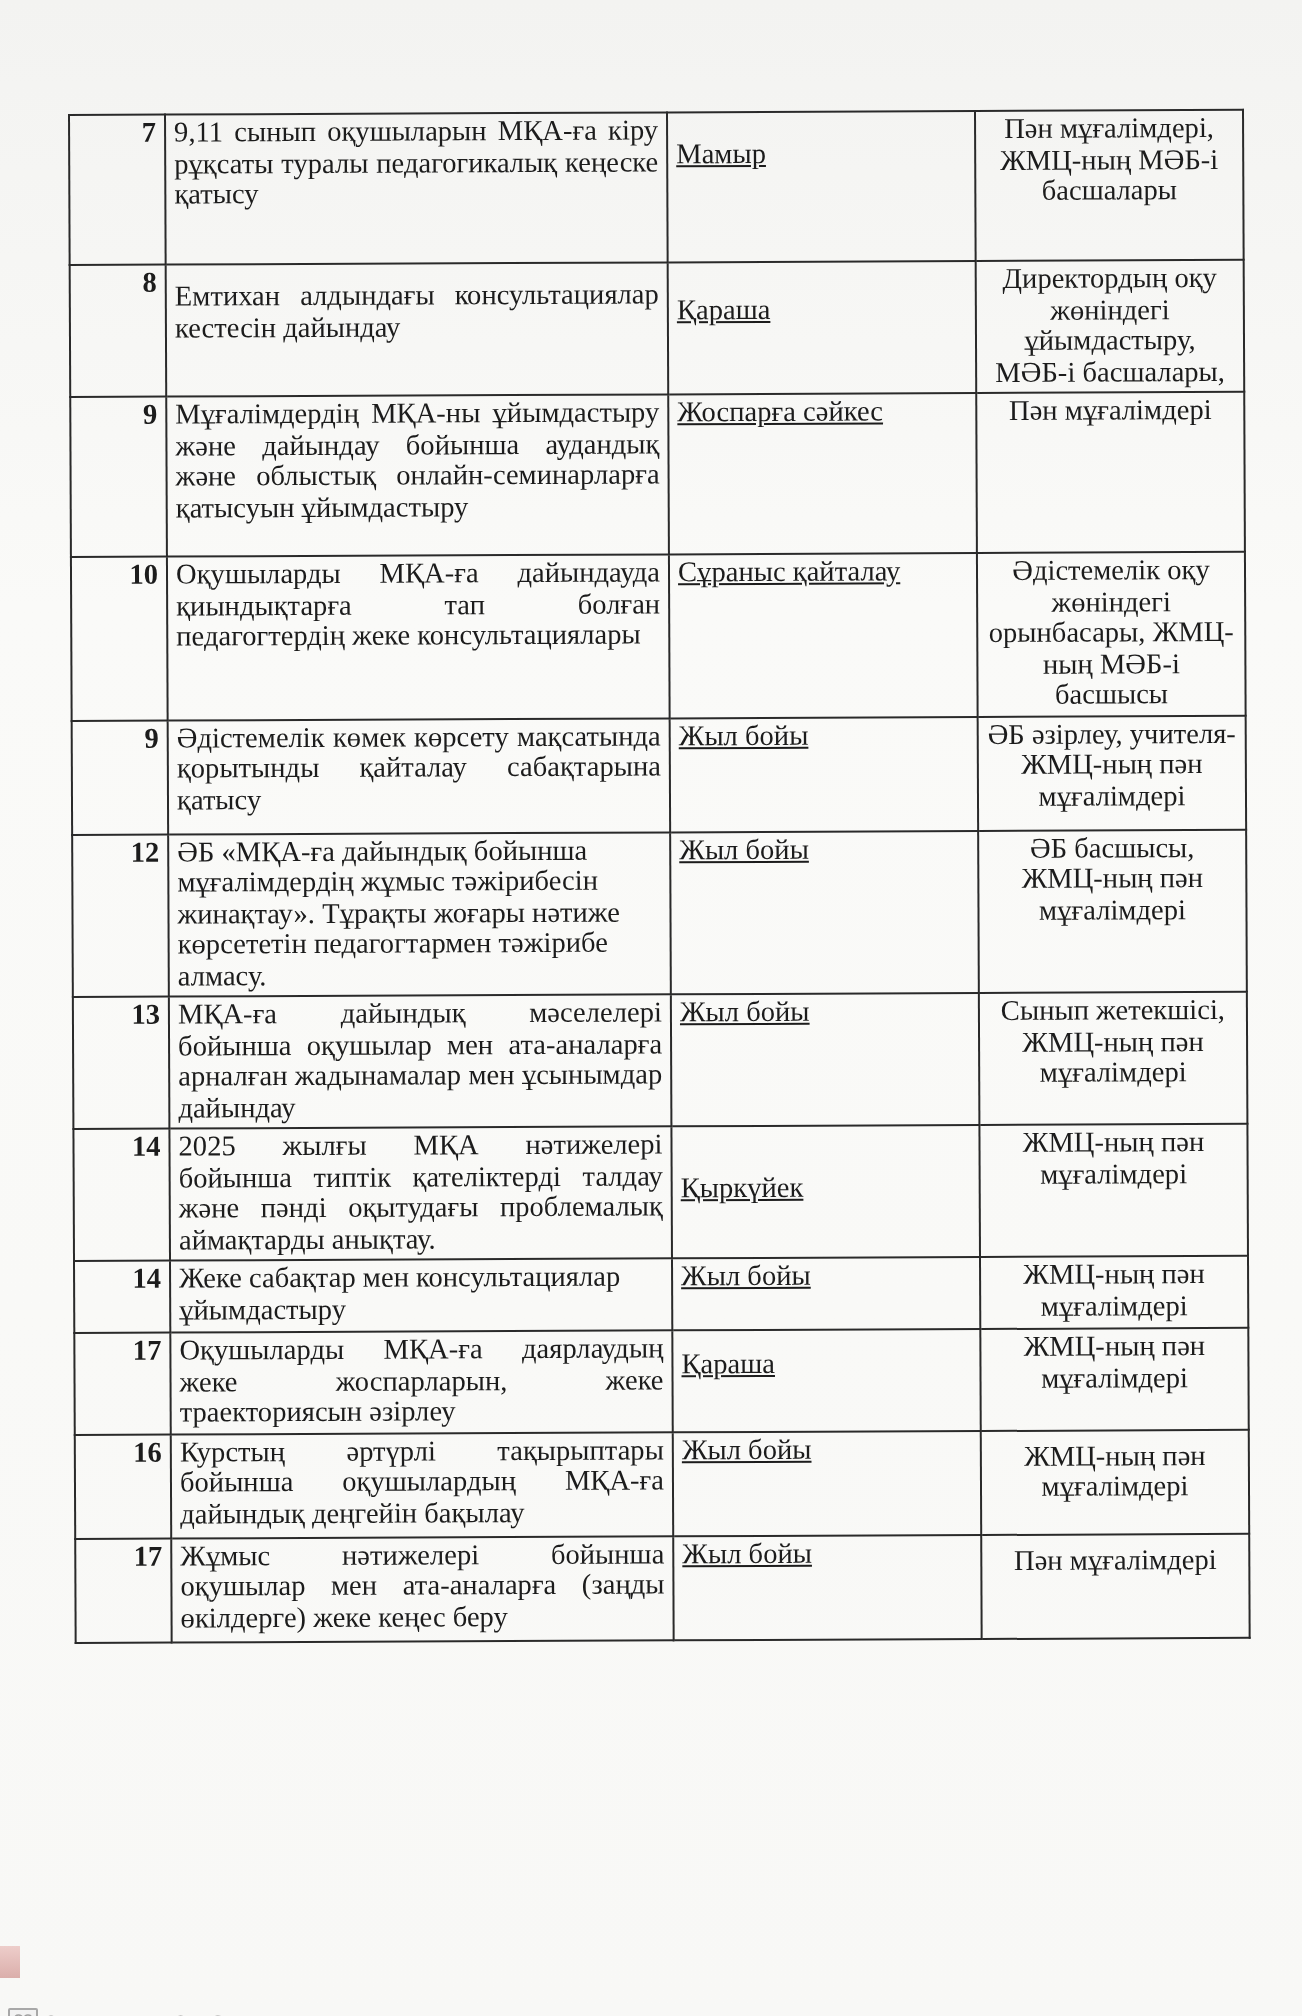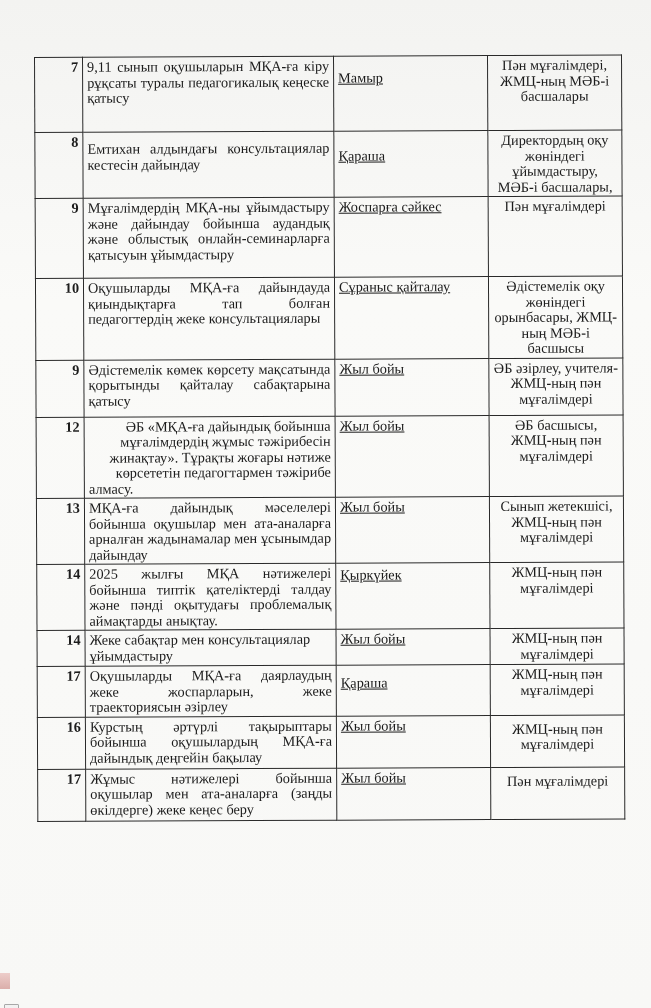--- a/index.html
+++ b/index.html
@@ -91,34 +91,34 @@
         <td class="resp">Әдістемелік оқу жөніндегі орынбасары, ЖМЦ-ның МӘБ-і басшысы</td>
       </tr>
       <tr style="height:57px">
         <td class="num">9</td>
         <td class="act">Әдістемелік көмек көрсету мақсатында қорытынды қайталау сабақтарына қатысу</td>
         <td class="term">Жыл бойы</td>
         <td class="resp">ӘБ әзірлеу, учителя- ЖМЦ-ның пән мұғалімдері</td>
       </tr>
       <tr style="height:80px">
         <td class="num">12</td>
-        <td class="act" style="text-align:right">ӘБ «МҚА-ға дайындық бойынша мұғалімдердің жұмыс тәжірибесін жинақтау». Тұрақты жоғары нәтиже көрсететін педагогтармен тәжірибе алмасу.</td>
+        <td class="act" style="text-align:left">ӘБ «МҚА-ға дайындық бойынша мұғалімдердің жұмыс тәжірибесін жинақтау». Тұрақты жоғары нәтиже көрсететін педагогтармен тәжірибе алмасу.</td>
         <td class="term">Жыл бойы</td>
         <td class="resp">ӘБ басшысы, ЖМЦ-ның пән мұғалімдері</td>
       </tr>
       <tr style="height:64px">
         <td class="num">13</td>
         <td class="act">МҚА-ға дайындық мәселелері бойынша оқушылар мен ата-аналарға арналған жадынамалар мен ұсынымдар дайындау</td>
         <td class="term">Жыл бойы</td>
         <td class="resp">Сынып жетекшісі, ЖМЦ-ның пән мұғалімдері</td>
       </tr>
       <tr style="height:65px">
         <td class="num">14</td>
         <td class="act">2025 жылғы МҚА нәтижелері бойынша типтік қателіктерді талдау және пәнді оқытудағы проблемалық аймақтарды анықтау.</td>
-        <td class="term" style="padding-top:4px">Қыркүйек</td>
+        <td class="term" style="padding-top:24px">Қыркүйек</td>
         <td class="resp">ЖМЦ-ның пән мұғалімдері</td>
       </tr>
       <tr style="height:36px">
         <td class="num">14</td>
         <td class="act" style="text-align:left">Жеке сабақтар мен консультациялар ұйымдастыру</td>
         <td class="term">Жыл бойы</td>
         <td class="resp">ЖМЦ-ның пән мұғалімдері</td>
       </tr>
       <tr style="height:49px">
         <td class="num">17</td>

